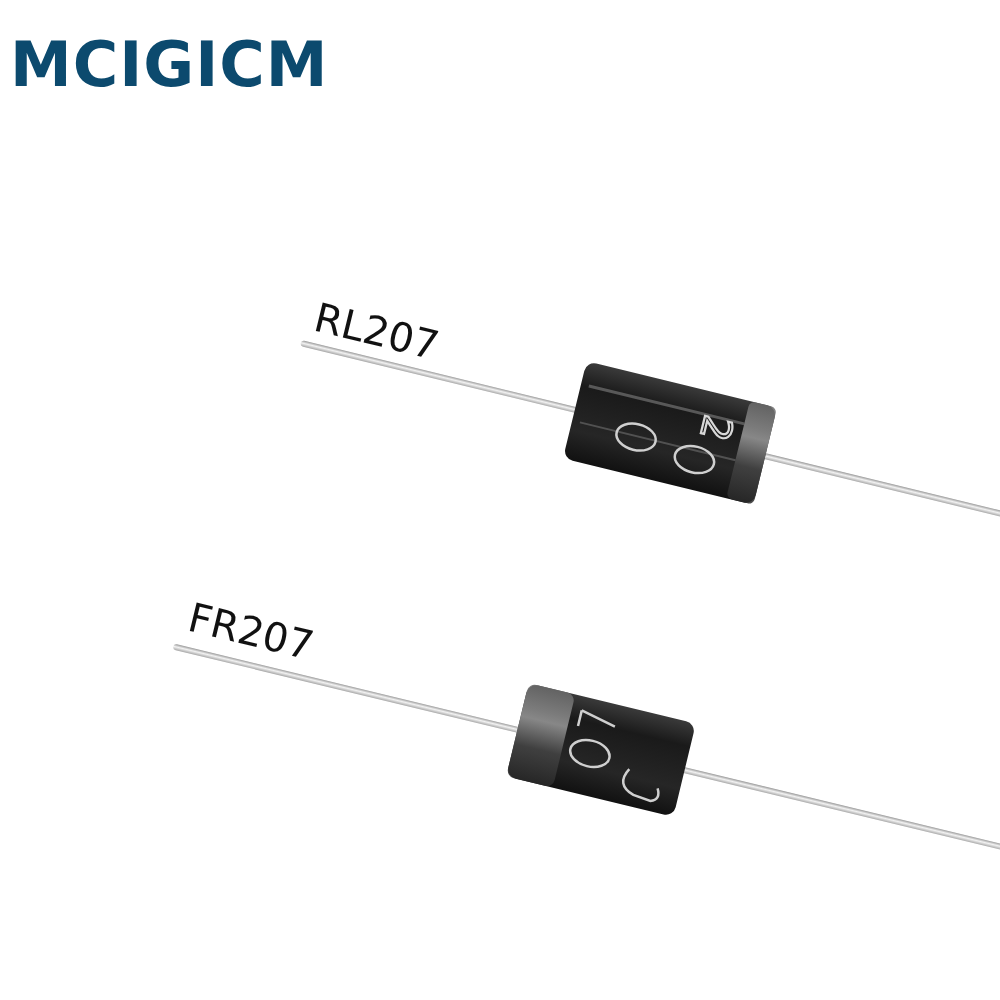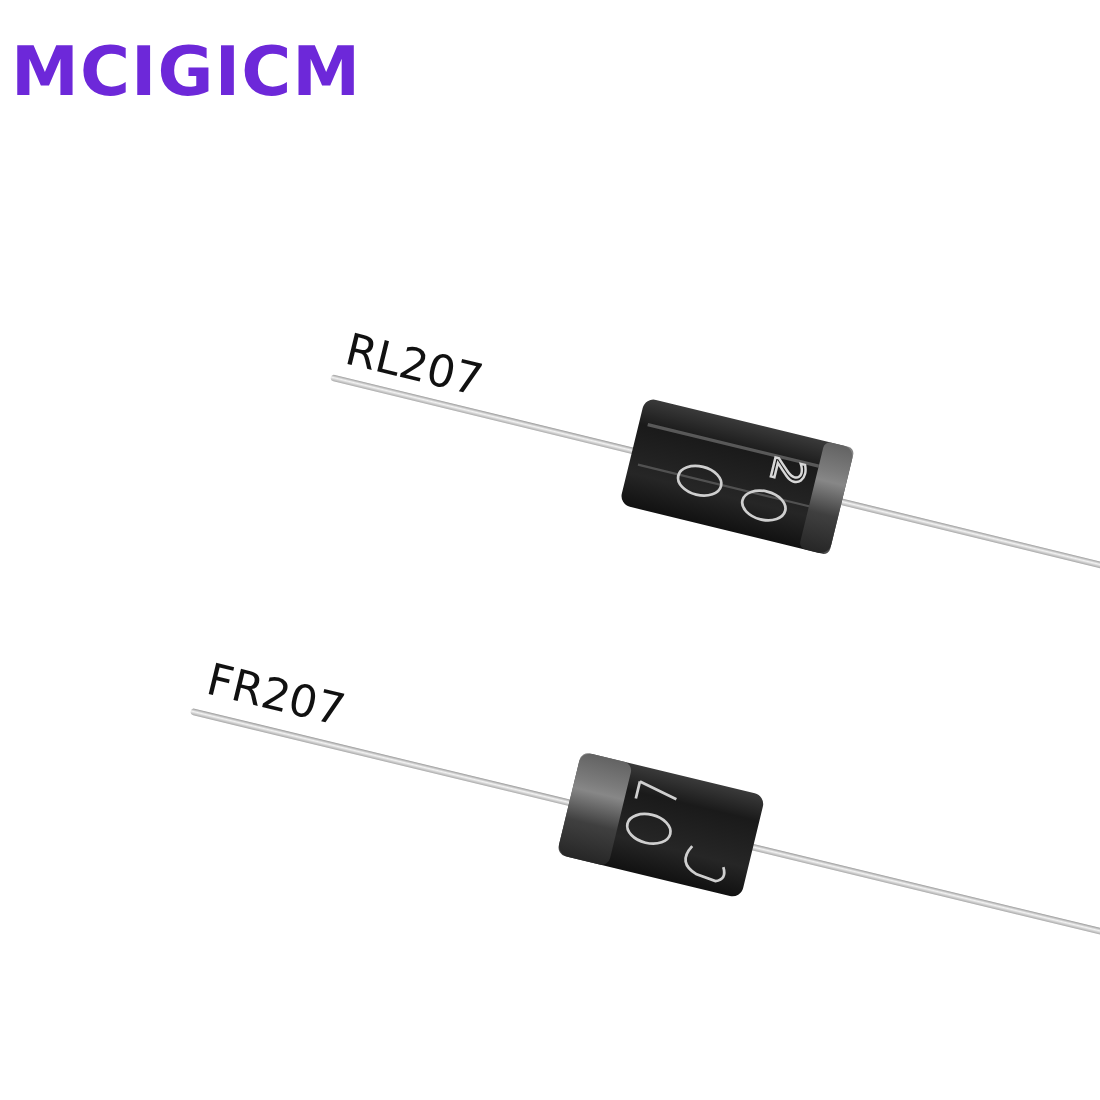--- a/index.html
+++ b/index.html
@@ -1,20 +1,20 @@
 <!DOCTYPE html>
 <html><head>
   <meta charset="utf-8">
   <style>
     html, body { margin: 0; padding: 0; background: #ffffff; }
     body { width: 1000px; height: 1000px; position: relative; overflow: hidden; }
     .brand {
       position: absolute; left: 10px; top: 34px;
       font-family: "DejaVu Sans", sans-serif; font-weight: bold;
-      font-size: 62px; letter-spacing: 1px; color: #6d28d9;
+      font-size: 62px; letter-spacing: 1px; color: #0c4a6e;
       line-height: 1;
     }
     svg.scene { position: absolute; left: 0; top: 0; }
     .label-text {
       font-family: "DejaVu Sans", sans-serif; font-size: 40px; fill: #111;
     }
     .marking {
       font-family: "DejaVu Sans Mono", monospace; font-size: 40px;
       fill: none; stroke: #d8d8d8; stroke-width: 2.2;
     }

